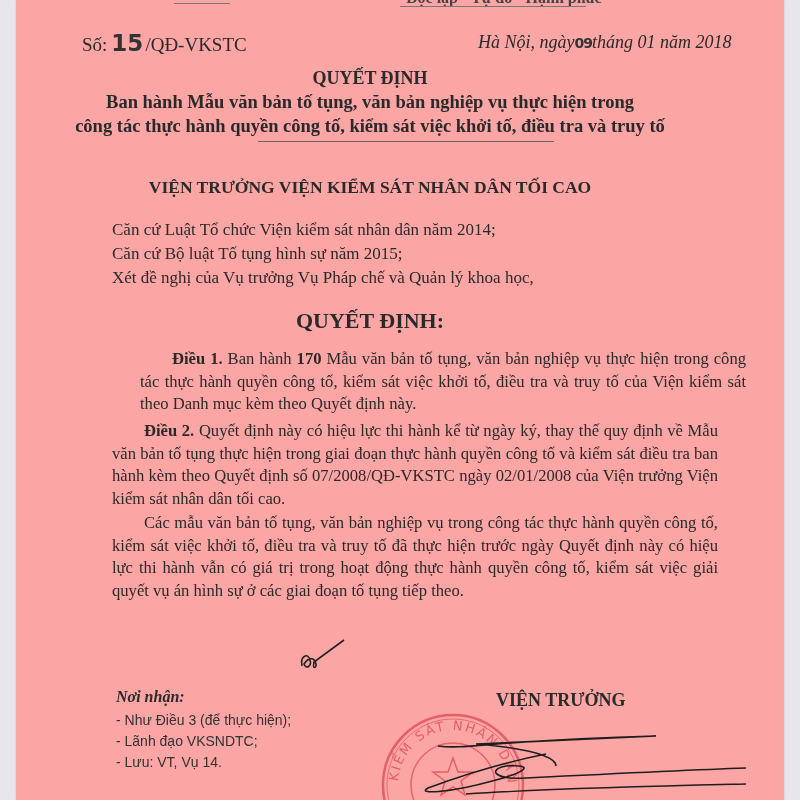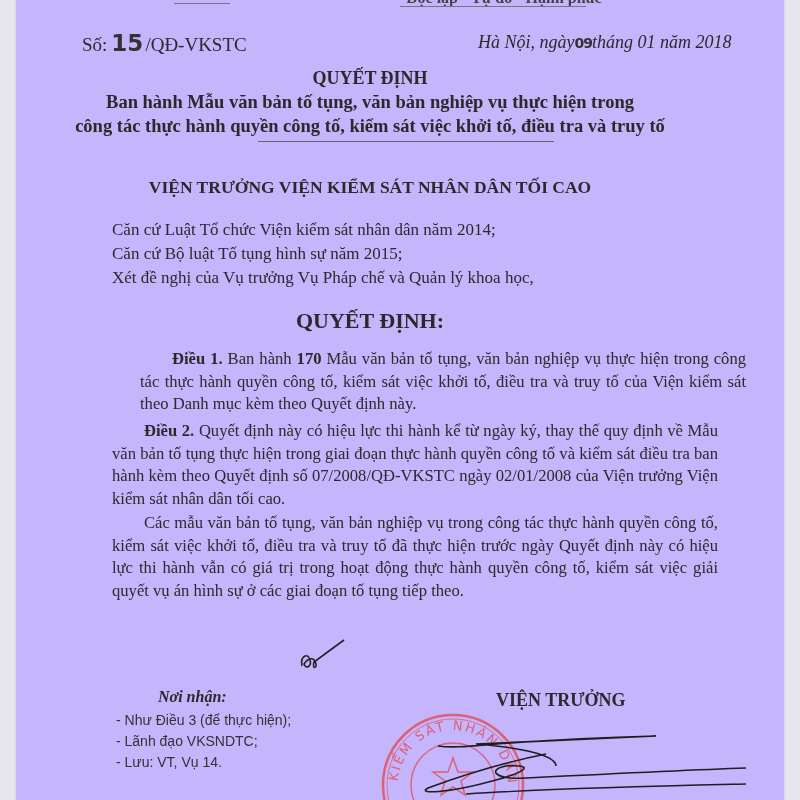--- a/index.html
+++ b/index.html
@@ -9,21 +9,21 @@
       height: 800px;
       overflow: hidden;
       background: #e7e6ec;
     }
     .page {
       position: absolute;
       left: 16px;
       top: 0;
       width: 768px;
       height: 800px;
-      background: #c4b5fd;
+      background: #fca5a5;
       box-shadow: 0 0 2px rgba(0,0,0,0.15);
       overflow: hidden;
       font-family: "Liberation Serif", "DejaVu Serif", serif;
       color: #2a2a2a;
     }
     .abs { position: absolute; white-space: nowrap; }
 
     
     .top-rule-left {
       position: absolute; left: 158px; top: 3px; width: 56px; height: 1px; background: #777;
@@ -74,21 +74,21 @@
     .para b { font-weight: bold; }
     .para-1 { top: 348px; margin-left: 28px; }
     .para-2 { top: 420px; }
     .para-3 { top: 512px; }
     .para-4 { top: 597px; }
 
     .signature-mark {
       position: absolute; left: 278px; top: 636px; width: 60px; height: 40px;
     }
 
-    .recipients-title { left: 100px; top: 688px; font-size: 16px; font-weight: bold; font-style: italic; margin-left: 42px; }
+    .recipients-title { left: 100px; top: 688px; font-size: 16px; font-weight: bold; font-style: italic; }
     .recipient { left: 100px; font-size: 14px; font-family: "Liberation Sans", sans-serif; color: #333; }
     .recipient-1 { top: 712px; }
     .recipient-2 { top: 733px; }
     .recipient-3 { top: 754px; }
 
     .signer-title { left: 480px; top: 690px; font-size: 18px; font-weight: bold; }
 
     .stamp {
       position: absolute; left: 362px; top: 710px; width: 150px; height: 150px;
     }

